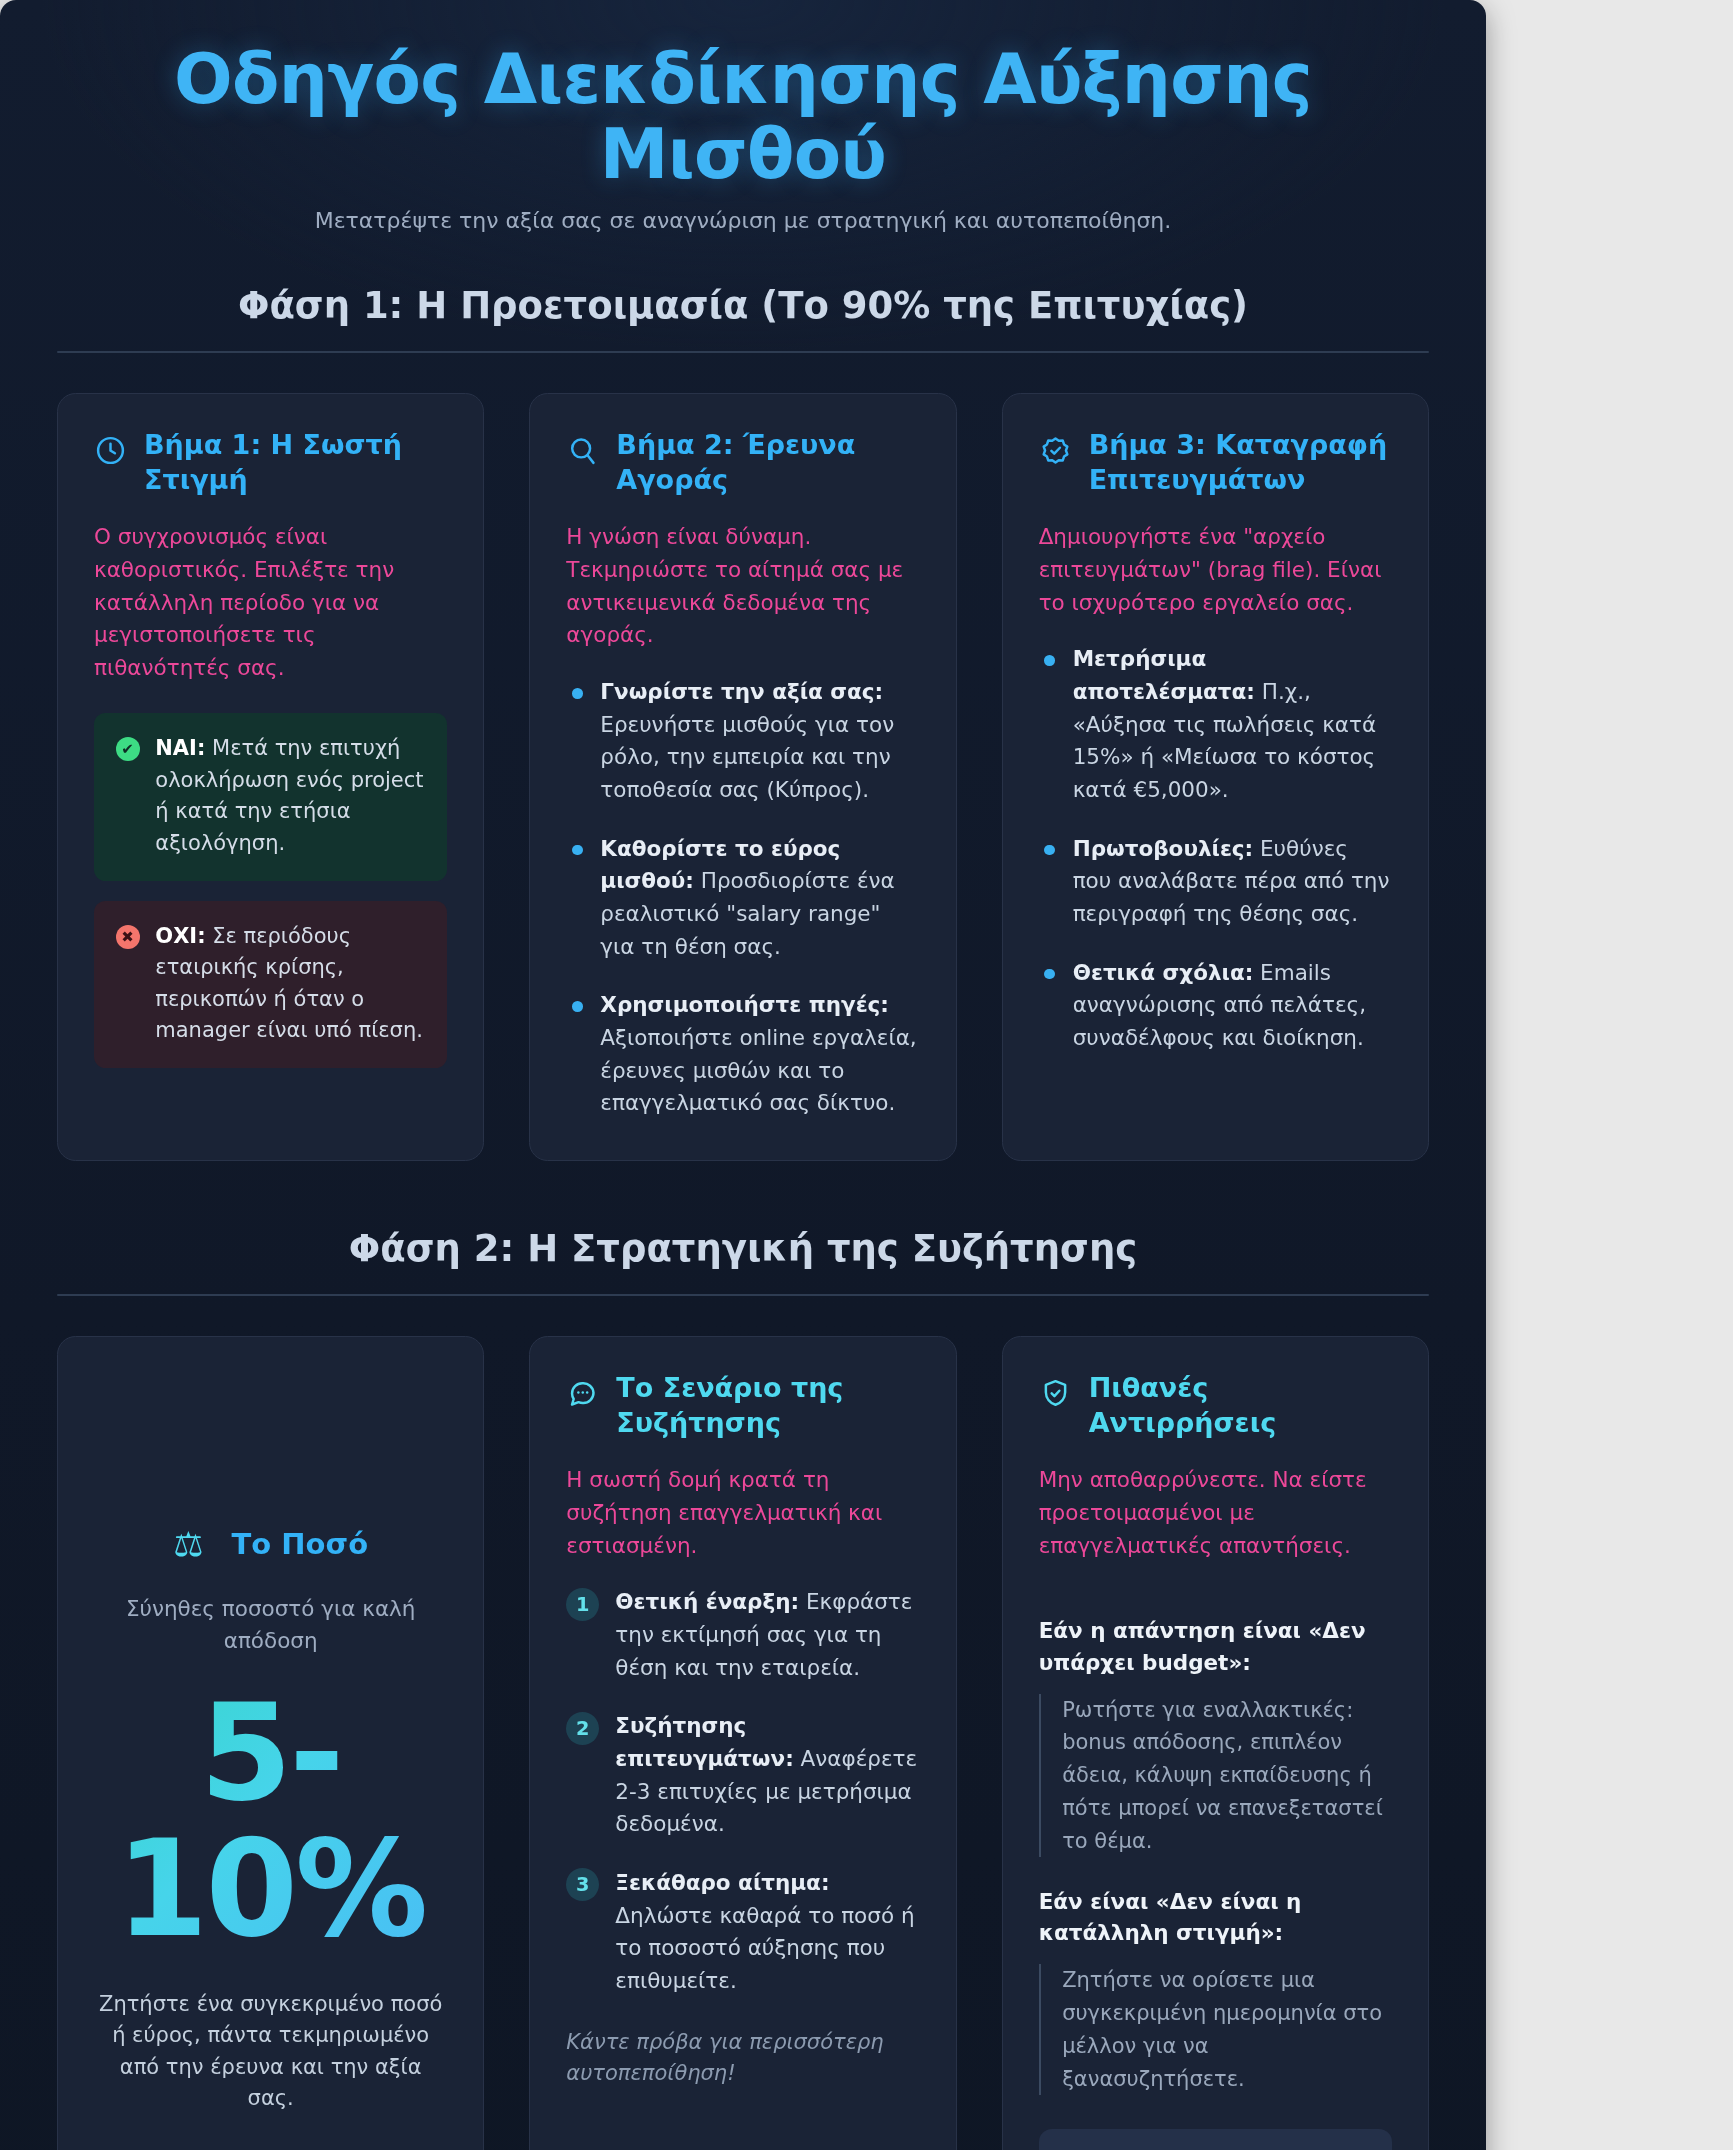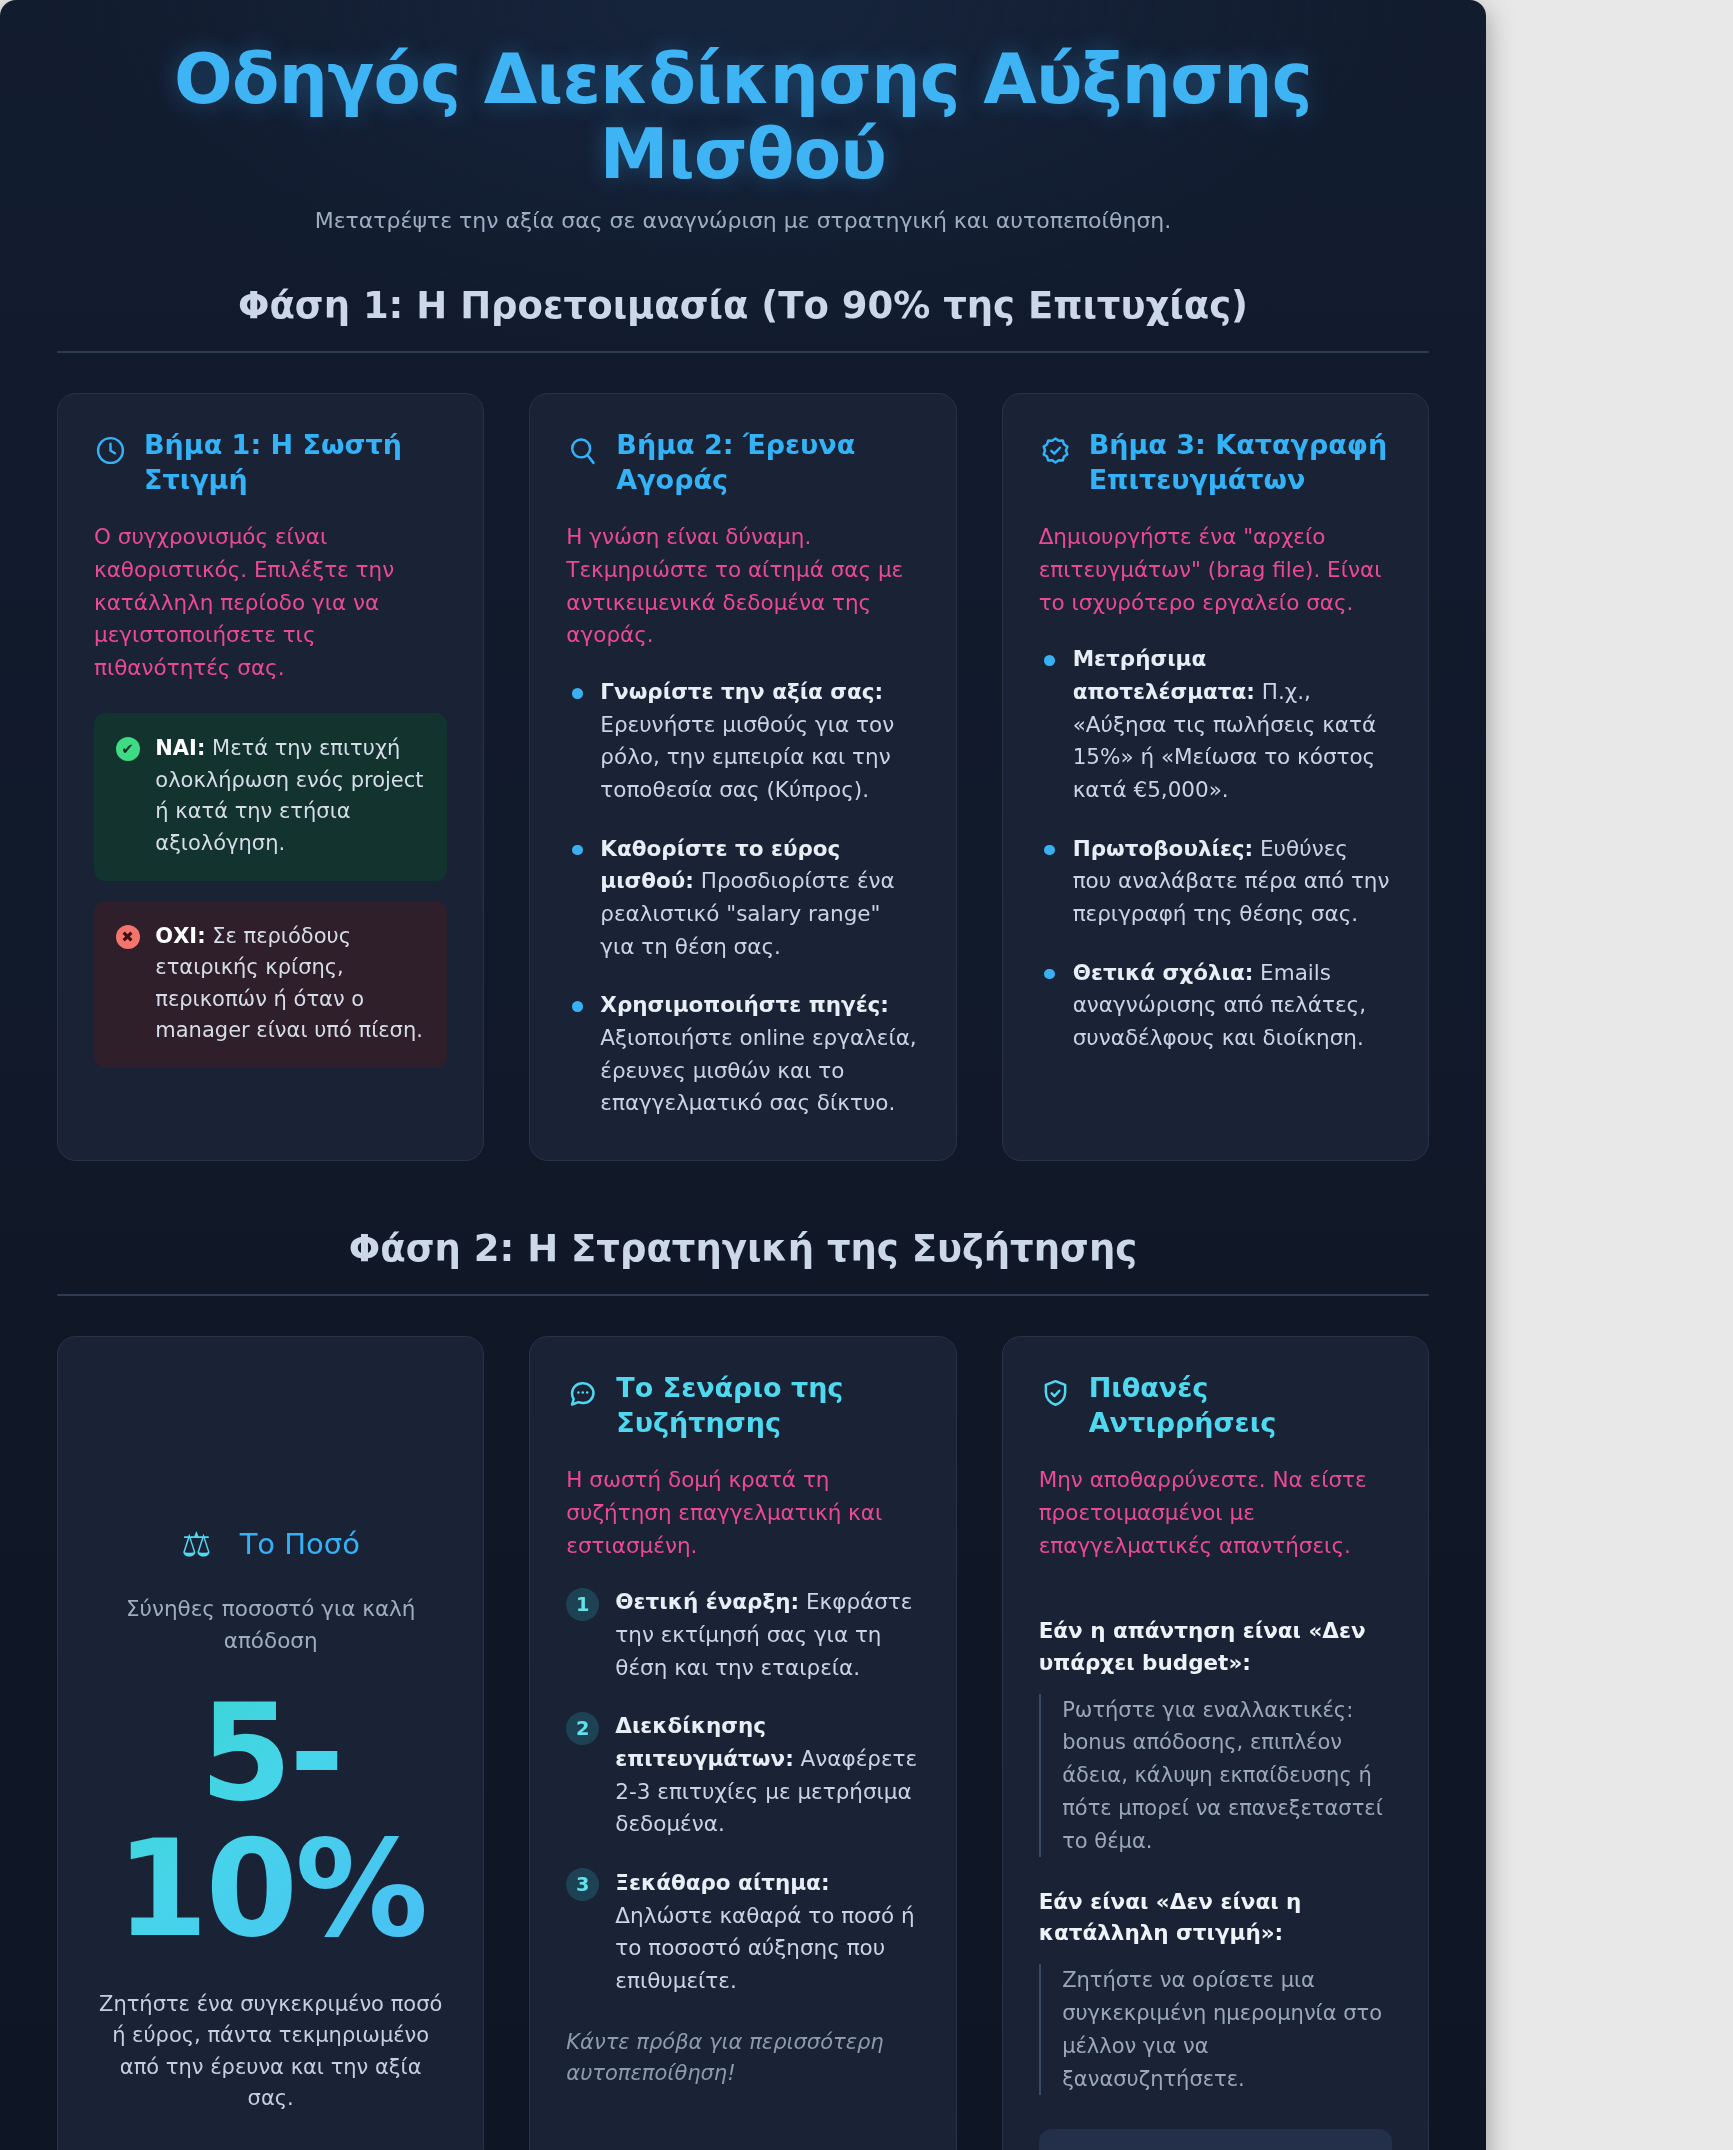--- a/index.html
+++ b/index.html
@@ -163,21 +163,21 @@
   .callout.yes .badge { background: #3ddc84; }
   .callout.no  .badge { background: #f4756c; color: #3a1115; }
 
   
   .amount-card { align-items: center; text-align: center; justify-content: center; }
   .amount-head {
     display: flex; align-items: center; justify-content: center; gap: 15.8px;
     margin-bottom: 31.5px;
   }
   .amount-head .glyph { font-size: 34px; color: #4fd9f0; line-height: 1; }
-  .amount-head h3 { font-size: 29px; font-weight: 400; color: #33b2f7; margin-left: 12px; }
+  .amount-head h3 { font-size: 29px; font-weight: 700; color: #33b2f7; margin-left: 12px; }
   .amount-card .caption {
     font-size: 21.5px; line-height: 1.5; color: #9fadc2; max-width: 373px;
   }
   .bignum {
     font-size: 133px;
     font-weight: 700;
     line-height: 1.02;
     margin: 29px 0 31.5px;
     background: linear-gradient(135deg, #35d6c9 0%, #46d4ea 45%, #49bdf5 100%);
     -webkit-background-clip: text;
@@ -344,21 +344,21 @@
             <circle cx="9" cy="11.3" r=".9" fill="#4fd9f0" stroke="none"></circle>
             <circle cx="12.2" cy="11.3" r=".9" fill="#4fd9f0" stroke="none"></circle>
             <circle cx="15.4" cy="11.3" r=".9" fill="#4fd9f0" stroke="none"></circle>
           </svg>
         </span>
         <h3 style="color:#4fd9f0">Το Σενάριο της Συζήτησης</h3>
       </div>
       <p class="lead">Η σωστή δομή κρατά τη συζήτηση επαγγελματική και εστιασμένη.</p>
       <ol class="steps">
         <li><span class="num">1</span><b>Θετική έναρξη:</b><span> Εκφράστε την εκτίμησή σας για τη θέση και την εταιρεία.</span></li>
-        <li><span class="num">2</span><b>Διεκδίκησης επιτευγμάτων:</b><span> Αναφέρετε 2-3 επιτυχίες με μετρήσιμα δεδομένα.</span></li>
+        <li><span class="num">2</span><b>Συζήτησης επιτευγμάτων:</b><span> Αναφέρετε 2-3 επιτυχίες με μετρήσιμα δεδομένα.</span></li>
         <li><span class="num">3</span><b>Ξεκάθαρο αίτημα:</b><span> Δηλώστε καθαρά το ποσό ή το ποσοστό αύξησης που επιθυμείτε.</span></li>
       </ol>
       <div class="italic-note">Κάντε πρόβα για περισσότερη αυτοπεποίθηση!</div>
       <div class="spacer-flex"></div>
     </div>
 
     <div class="card">
       <div class="card-head">
         <span class="ico">
           <svg width="33" height="33" viewBox="0 0 24 24" fill="none" stroke="#4fd9f0" stroke-width="1.8" stroke-linecap="round" stroke-linejoin="round">

